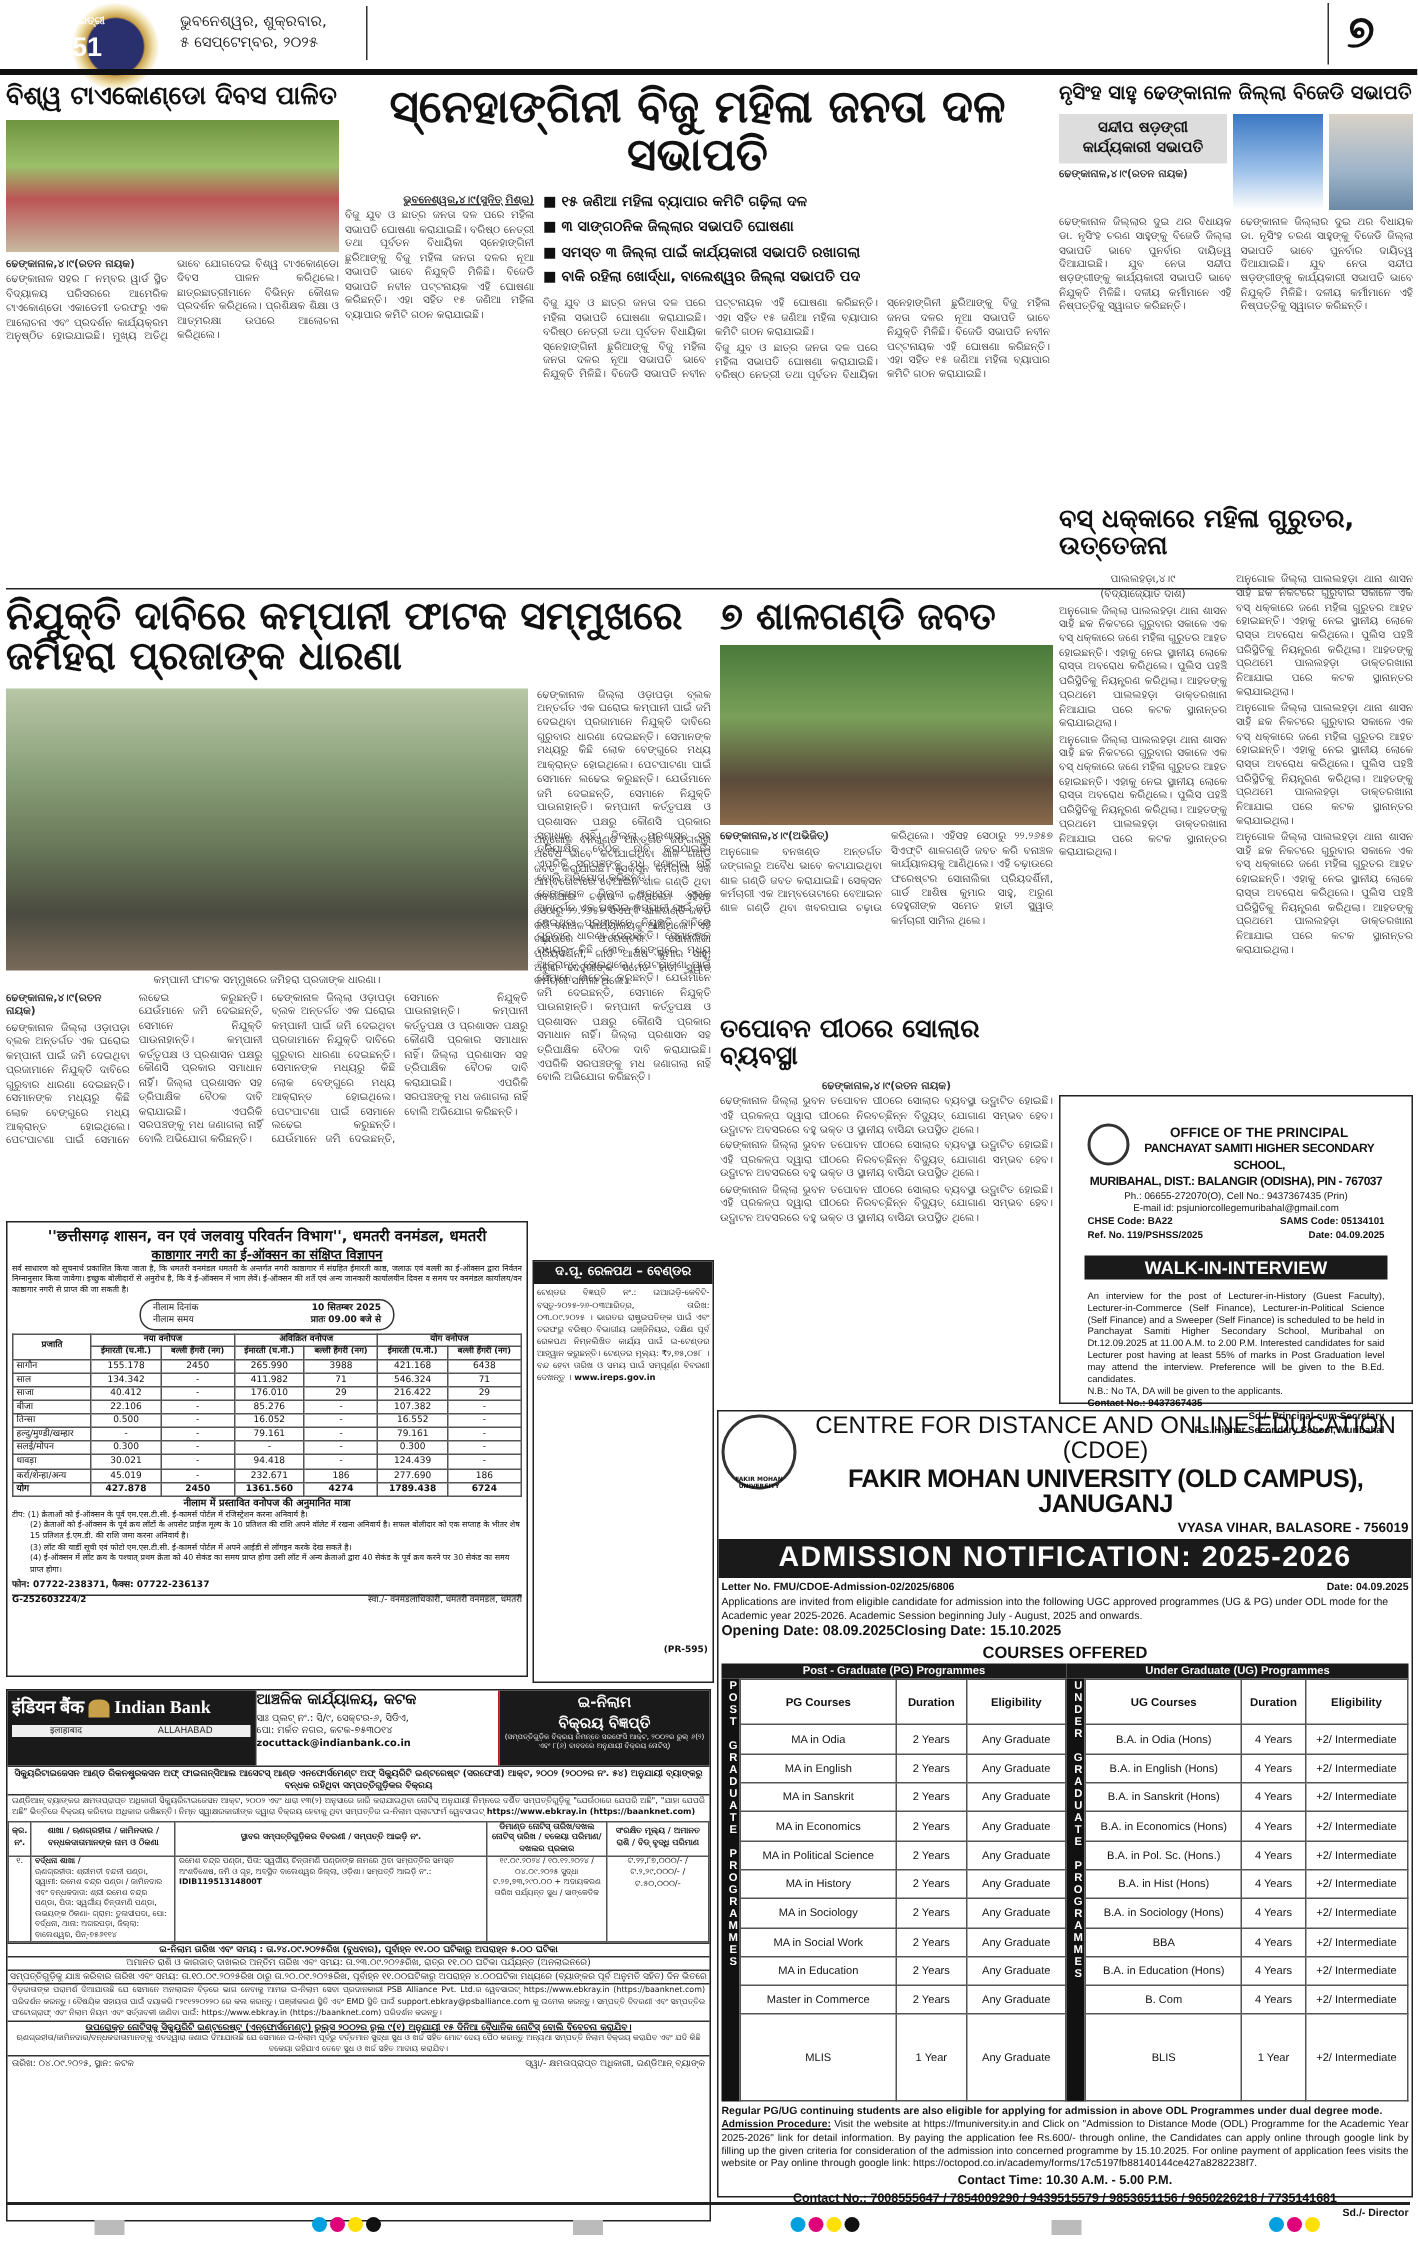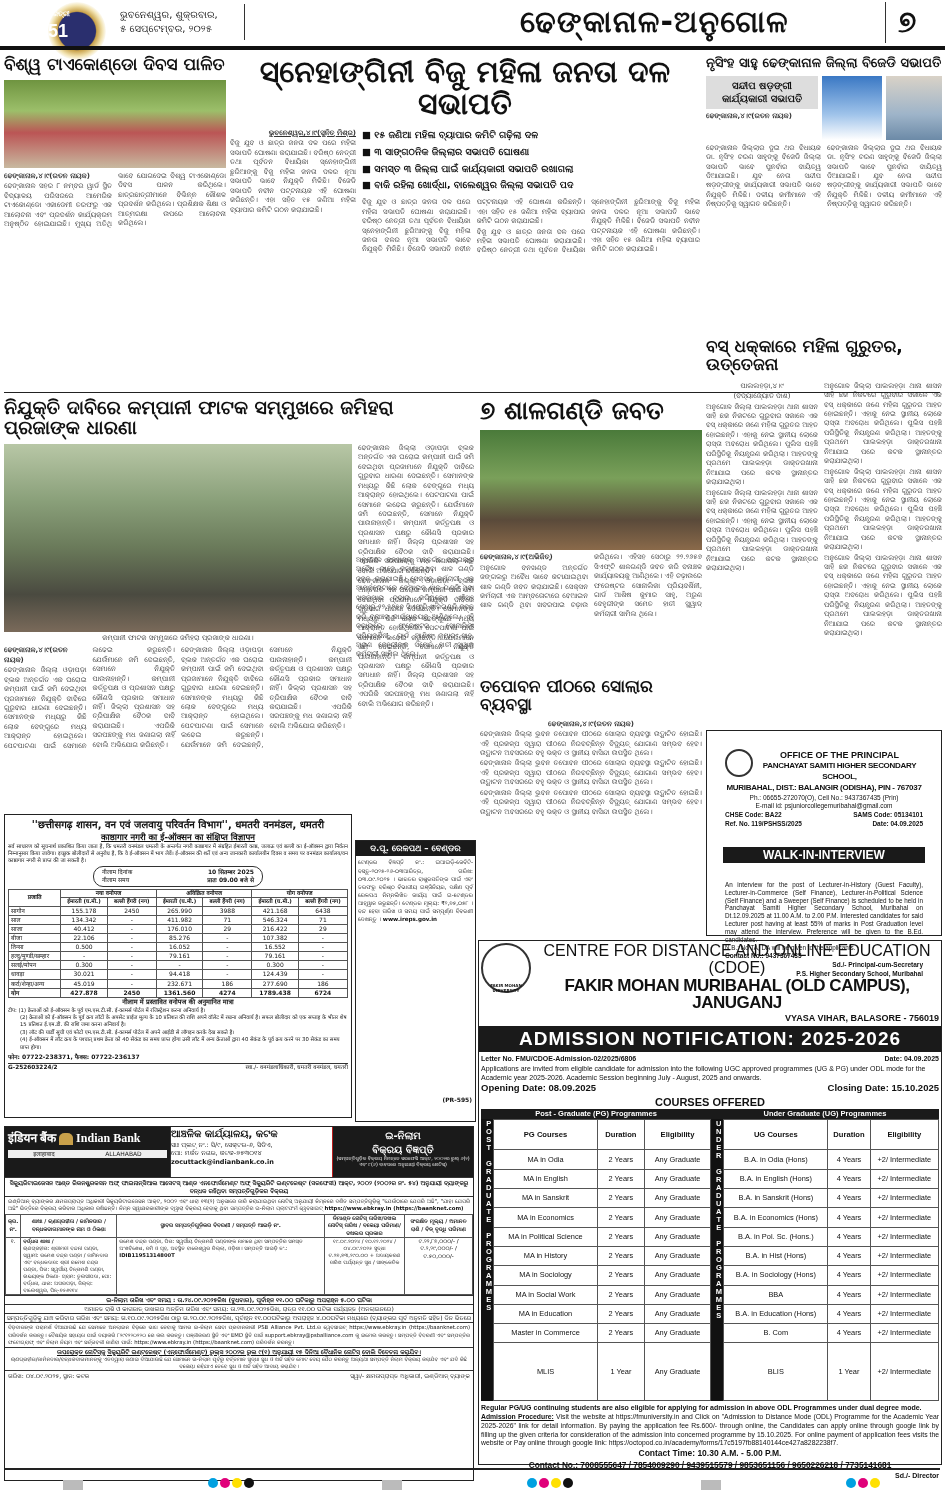--- a/index.html
+++ b/index.html
@@ -39,21 +39,20 @@
 <div class="abs masthead">
   <div class="abs logo">
     <span class="t" style="margin-top:8px">ଧରିତ୍ରୀ</span>
     <span class="n" style="margin-top:0">51</span>
   </div>
   <div class="abs dateline">
     <div>ଭୁବନେଶ୍ୱର, ଶୁକ୍ରବାର,</div>
     <div>୫ ସେପ୍ଟେମ୍ବର, ୨୦୨୫</div>
   </div>
   <div class="abs vline"></div>
-  <div class="abs section">ଢେଙ୍କାନାଳ-ଅନୁଗୋଳ</div>
   <div class="abs pageno">୭</div>
 </div>
 <div class="abs rule"></div>
 
 <div class="abs" style="left:4px;top:56px;width:222px">
   <div class="h1" style="font-size:17px">ବିଶ୍ୱ ଟାଏକୋଣ୍ଡୋ ଦିବସ ପାଳିତ</div>
   <div class="photo" style="height:88px;margin-top:6px;background:linear-gradient(180deg,#6f9440 0%,#9cbf6a 35%,#b55 60%,#c8b9a0 100%)"></div>
   <div class="text" style="margin-top:4px;height:215px;column-count:2;column-gap:6px">
     <p style="font-weight:bold">ଢେଙ୍କାନାଳ,୪।୯(ରତନ ନାୟକ)</p>
     <p>ଢେଙ୍କାନାଳ ସହର ୮ ନମ୍ବର ୱାର୍ଡ ସ୍ଥିତ ବିଦ୍ୟାଳୟ ପରିସରରେ ଆମେରିକ ଟାଏକୋଣ୍ଡୋ ଏକାଡେମୀ ତରଫରୁ ଏକ ଆଲୋଚନା ଏବଂ ପ୍ରଦର୍ଶନ କାର୍ଯ୍ୟକ୍ରମ ଅନୁଷ୍ଠିତ ହୋଇଯାଇଛି। ମୁଖ୍ୟ ଅତିଥି ଭାବେ ଯୋଗଦେଇ ବିଶ୍ୱ ଟାଏକୋଣ୍ଡୋ ଦିବସ ପାଳନ କରିଥିଲେ। ଛାତ୍ରଛାତ୍ରୀମାନେ ବିଭିନ୍ନ କୌଶଳ ପ୍ରଦର୍ଶନ କରିଥିଲେ। ପ୍ରଶିକ୍ଷକ ଶିକ୍ଷା ଓ ଆତ୍ମରକ୍ଷା ଉପରେ ଆଲୋଚନା କରିଥିଲେ।</p>
@@ -114,21 +113,21 @@
     </div>
     <div class="text" style="flex:1;height:380px">
         <p>ଅନୁଗୋଳ ଜିଲ୍ଲା ପାଲଲହଡ଼ା ଥାନା ଶାସନ ସାହି ଛକ ନିକଟରେ ଗୁରୁବାର ସକାଳେ ଏକ ବସ୍ ଧକ୍କାରେ ଜଣେ ମହିଳା ଗୁରୁତର ଆହତ ହୋଇଛନ୍ତି। ଏହାକୁ ନେଇ ସ୍ଥାନୀୟ ଲୋକେ ରାସ୍ତା ଅବରୋଧ କରିଥିଲେ। ପୁଲିସ ପହଞ୍ଚି ପରିସ୍ଥିତିକୁ ନିୟନ୍ତ୍ରଣ କରିଥିଲା। ଆହତଙ୍କୁ ପ୍ରଥମେ ପାଲଲହଡ଼ା ଡାକ୍ତରଖାନା ନିଆଯାଇ ପରେ କଟକ ସ୍ଥାନାନ୍ତର କରାଯାଇଥିଲା।</p>
         <p>ଅନୁଗୋଳ ଜିଲ୍ଲା ପାଲଲହଡ଼ା ଥାନା ଶାସନ ସାହି ଛକ ନିକଟରେ ଗୁରୁବାର ସକାଳେ ଏକ ବସ୍ ଧକ୍କାରେ ଜଣେ ମହିଳା ଗୁରୁତର ଆହତ ହୋଇଛନ୍ତି। ଏହାକୁ ନେଇ ସ୍ଥାନୀୟ ଲୋକେ ରାସ୍ତା ଅବରୋଧ କରିଥିଲେ। ପୁଲିସ ପହଞ୍ଚି ପରିସ୍ଥିତିକୁ ନିୟନ୍ତ୍ରଣ କରିଥିଲା। ଆହତଙ୍କୁ ପ୍ରଥମେ ପାଲଲହଡ଼ା ଡାକ୍ତରଖାନା ନିଆଯାଇ ପରେ କଟକ ସ୍ଥାନାନ୍ତର କରାଯାଇଥିଲା।</p>
         <p>ଅନୁଗୋଳ ଜିଲ୍ଲା ପାଲଲହଡ଼ା ଥାନା ଶାସନ ସାହି ଛକ ନିକଟରେ ଗୁରୁବାର ସକାଳେ ଏକ ବସ୍ ଧକ୍କାରେ ଜଣେ ମହିଳା ଗୁରୁତର ଆହତ ହୋଇଛନ୍ତି। ଏହାକୁ ନେଇ ସ୍ଥାନୀୟ ଲୋକେ ରାସ୍ତା ଅବରୋଧ କରିଥିଲେ। ପୁଲିସ ପହଞ୍ଚି ପରିସ୍ଥିତିକୁ ନିୟନ୍ତ୍ରଣ କରିଥିଲା। ଆହତଙ୍କୁ ପ୍ରଥମେ ପାଲଲହଡ଼ା ଡାକ୍ତରଖାନା ନିଆଯାଇ ପରେ କଟକ ସ୍ଥାନାନ୍ତର କରାଯାଇଥିଲା।</p>
       </div>
   </div>
 </div>
 
 <div class="abs" style="left:4px;top:398px;width:470px">
-  <div class="h1" style="font-size:19px">ନିଯୁକ୍ତି ଦାବିରେ କମ୍ପାନୀ ଫାଟକ ସମ୍ମୁଖରେ ଜମିହରା ପ୍ରଜାଙ୍କ ଧାରଣା</div>
+  <div class="h1" style="font-size:26px">ନିଯୁକ୍ତି ଦାବିରେ କମ୍ପାନୀ ଫାଟକ ସମ୍ମୁଖରେ ଜମିହରା ପ୍ରଜାଙ୍କ ଧାରଣା</div>
   <div style="display:flex;gap:6px;margin-top:6px">
     <div style="width:348px">
       <div class="photo" style="height:188px;background:linear-gradient(180deg,#b8c7a6 0%,#8aa07a 30%,#6a7a5a 55%,#4a4a40 80%,#7a6a5a)"></div>
       <div class="text" style="text-align:center;margin-top:2px">କମ୍ପାନୀ ଫାଟକ ସମ୍ମୁଖରେ ଜମିହରା ପ୍ରଜାଙ୍କ ଧାରଣା।</div>
       <div class="text" style="height:140px;column-count:4;column-gap:6px;margin-top:3px">
         <p style="font-weight:bold">ଢେଙ୍କାନାଳ,୪।୯(ରତନ ନାୟକ)</p>
         <p>ଢେଙ୍କାନାଳ ଜିଲ୍ଲା ଓଡ଼ାପଡ଼ା ବ୍ଲକ ଅନ୍ତର୍ଗତ ଏକ ଘରୋଇ କମ୍ପାନୀ ପାଇଁ ଜମି ଦେଇଥିବା ପ୍ରଜାମାନେ ନିଯୁକ୍ତି ଦାବିରେ ଗୁରୁବାର ଧାରଣା ଦେଇଛନ୍ତି। ସେମାନଙ୍କ ମଧ୍ୟରୁ କିଛି ଲୋକ ବେଙ୍ଗୁରେ ମଧ୍ୟ ଆକ୍ରାନ୍ତ ହୋଇଥିଲେ। ପେଟପାଟଣା ପାଇଁ ସେମାନେ ଲଢେଇ କରୁଛନ୍ତି। ଯେଉଁମାନେ ଜମି ଦେଇଛନ୍ତି, ସେମାନେ ନିଯୁକ୍ତି ପାଉନାହାନ୍ତି। କମ୍ପାନୀ କର୍ତ୍ତୃପକ୍ଷ ଓ ପ୍ରଶାସନ ପକ୍ଷରୁ କୌଣସି ପ୍ରକାର ସମାଧାନ ନାହିଁ। ଜିଲ୍ଲା ପ୍ରଶାସନ ସହ ତ୍ରିପାକ୍ଷିକ ବୈଠକ ଦାବି କରାଯାଇଛି। ଏପରିକି ସରପଞ୍ଚଙ୍କୁ ମଧ ଜଣାଗଲା ନାହିଁ ବୋଲି ଅଭିଯୋଗ କରିଛନ୍ତି।</p>
           <p>ଢେଙ୍କାନାଳ ଜିଲ୍ଲା ଓଡ଼ାପଡ଼ା ବ୍ଲକ ଅନ୍ତର୍ଗତ ଏକ ଘରୋଇ କମ୍ପାନୀ ପାଇଁ ଜମି ଦେଇଥିବା ପ୍ରଜାମାନେ ନିଯୁକ୍ତି ଦାବିରେ ଗୁରୁବାର ଧାରଣା ଦେଇଛନ୍ତି। ସେମାନଙ୍କ ମଧ୍ୟରୁ କିଛି ଲୋକ ବେଙ୍ଗୁରେ ମଧ୍ୟ ଆକ୍ରାନ୍ତ ହୋଇଥିଲେ। ପେଟପାଟଣା ପାଇଁ ସେମାନେ ଲଢେଇ କରୁଛନ୍ତି। ଯେଉଁମାନେ ଜମି ଦେଇଛନ୍ତି, ସେମାନେ ନିଯୁକ୍ତି ପାଉନାହାନ୍ତି। କମ୍ପାନୀ କର୍ତ୍ତୃପକ୍ଷ ଓ ପ୍ରଶାସନ ପକ୍ଷରୁ କୌଣସି ପ୍ରକାର ସମାଧାନ ନାହିଁ। ଜିଲ୍ଲା ପ୍ରଶାସନ ସହ ତ୍ରିପାକ୍ଷିକ ବୈଠକ ଦାବି କରାଯାଇଛି। ଏପରିକି ସରପଞ୍ଚଙ୍କୁ ମଧ ଜଣାଗଲା ନାହିଁ ବୋଲି ଅଭିଯୋଗ କରିଛନ୍ତି।</p>
       </div>
     </div>
@@ -173,21 +172,21 @@
   <div class="ad-title" style="font-size:6.5px;font-weight:normal">Ph.: 06655-272070(O), Cell No.: 9437367435 (Prin)</div>
   <div class="ad-title" style="font-size:6.5px;font-weight:normal">E-mail id: psjuniorcollegemuribahal@gmail.com</div>
   <div style="display:flex;justify-content:space-between;font-size:6.5px;font-weight:bold;font-family:'Liberation Sans',sans-serif">
       <span>CHSE Code: BA22</span>
       <span>SAMS Code: 05134101</span>
     </div>
   <div style="display:flex;justify-content:space-between;font-size:6.5px;font-weight:bold;font-family:'Liberation Sans',sans-serif">
       <span>Ref. No. 119/PSHSS/2025</span>
       <span>Date: 04.09.2025</span>
     </div>
-  <div class="dark ad-title" style="font-size:12px;margin:18px -2px">WALK-IN-INTERVIEW</div>
+  <div class="dark ad-title" style="font-size:12px;margin:8px -2px">WALK-IN-INTERVIEW</div>
   <div style="font-size:6.3px;text-align:justify;font-family:'Liberation Sans',sans-serif;line-height:1.25">An interview for the post of Lecturer-in-History (Guest Faculty), Lecturer-in-Commerce (Self Finance), Lecturer-in-Political Science (Self Finance) and a Sweeper (Self Finance) is scheduled to be held in Panchayat Samiti Higher Secondary School, Muribahal on Dt.12.09.2025 at 11.00 A.M. to 2.00 P.M. Interested candidates for said Lecturer post having at least 55% of marks in Post Graduation level may attend the interview. Preference will be given to the B.Ed. candidates.</div>
   <div style="font-size:6.3px;font-family:'Liberation Sans',sans-serif">N.B.: No TA, DA will be given to the applicants.</div>
   <div style="font-size:6.5px;font-weight:bold;font-family:'Liberation Sans',sans-serif">Contact No.: 9437367435</div>
   <div style="font-size:6.5px;font-weight:bold;text-align:right;font-family:'Liberation Sans',sans-serif">Sd./- Principal-cum-Secretary</div>
   <div style="font-size:6.5px;font-weight:bold;text-align:right;font-family:'Liberation Sans',sans-serif">P.S. Higher Secondary School, Muribahal</div>
 </div>
 
 <div class="abs box" style="left:4px;top:814px;width:348px;height:304px;padding:3px">
   <div style="font-size:10px;font-weight:bold;text-align:center">''छत्तीसगढ़ शासन, वन एवं जलवायु परिवर्तन विभाग'', धमतरी वनमंडल, धमतरी</div>
   <div style="font-size:8.5px;font-weight:bold;text-align:center;text-decoration:underline">काष्ठागार नगरी का ई-ऑक्सन का संक्षिप्त विज्ञापन</div>
@@ -333,31 +332,31 @@
     <b>www.ireps.gov.in</b>
   </div>
   <div style="font-size:6px;text-align:right;padding-right:3px;font-weight:bold">(PR-595)</div>
 </div>
 
 <div class="abs box" style="left:478px;top:940px;width:464px;height:525px;padding:2px">
   <div style="display:flex;gap:4px">
     <div style="width:50px;height:50px;border-radius:50%;border:2px solid #333;flex-shrink:0;font-size:4px;text-align:center;padding-top:38px;font-weight:bold">FAKIR MOHAN UNIVERSITY</div>
     <div style="flex:1">
       <div class="ad-title" style="font-size:16px;font-weight:normal;line-height:1.05">CENTRE FOR DISTANCE AND ONLINE EDUCATION (CDOE)</div>
-      <div class="ad-title" style="font-size:17px;letter-spacing:-0.5px;line-height:1.05">FAKIR MOHAN MURIBAHAL (OLD CAMPUS), JANUGANJ</div>
+      <div class="ad-title" style="font-size:17px;letter-spacing:-0.5px;line-height:1.05">FAKIR MOHAN UNIVERSITY (OLD CAMPUS), JANUGANJ</div>
       <div class="ad-title" style="font-size:9px;text-align:right">VYASA VIHAR, BALASORE - 756019</div>
     </div>
   </div>
   <div class="dark ad-title" style="font-size:19px;margin:2px -2px;letter-spacing:1px">ADMISSION NOTIFICATION: 2025-2026</div>
   <div style="display:flex;justify-content:space-between;font-size:7px;font-weight:bold;font-family:'Liberation Sans',sans-serif">
       <span>Letter No. FMU/CDOE-Admission-02/2025/6806</span>
       <span>Date: 04.09.2025</span>
     </div>
   <div style="font-size:7px;font-family:'Liberation Sans',sans-serif;line-height:1.3">Applications are invited from eligible candidate for admission into the following UGC approved programmes (UG &amp; PG) under ODL mode for the Academic year 2025-2026. Academic Session beginning July - August, 2025 and onwards.</div>
-  <div style="display:flex;justify-content:space-between;font-size:9.5px;font-weight:bold;font-family:'Liberation Sans',sans-serif">
+  <div style="display:flex;font-size:9.5px;font-weight:bold;font-family:'Liberation Sans',sans-serif">
       <span>Opening Date: 08.09.2025</span>
       <span>Closing Date: 15.10.2025</span>
     </div>
   <div class="ad-title" style="font-size:11px">COURSES OFFERED</div>
   <div style="display:flex;font-family:'Liberation Sans',sans-serif">
     <div style="width:230px;display:flex;flex-direction:column">
       <div class="dark" style="font-size:7.5px;font-weight:bold;text-align:center">Post - Graduate (PG) Programmes</div>
       <div style="display:flex">
         <div class="vert">POST GRADUATE PROGRAMMES</div>
         <table class="pgtab">

